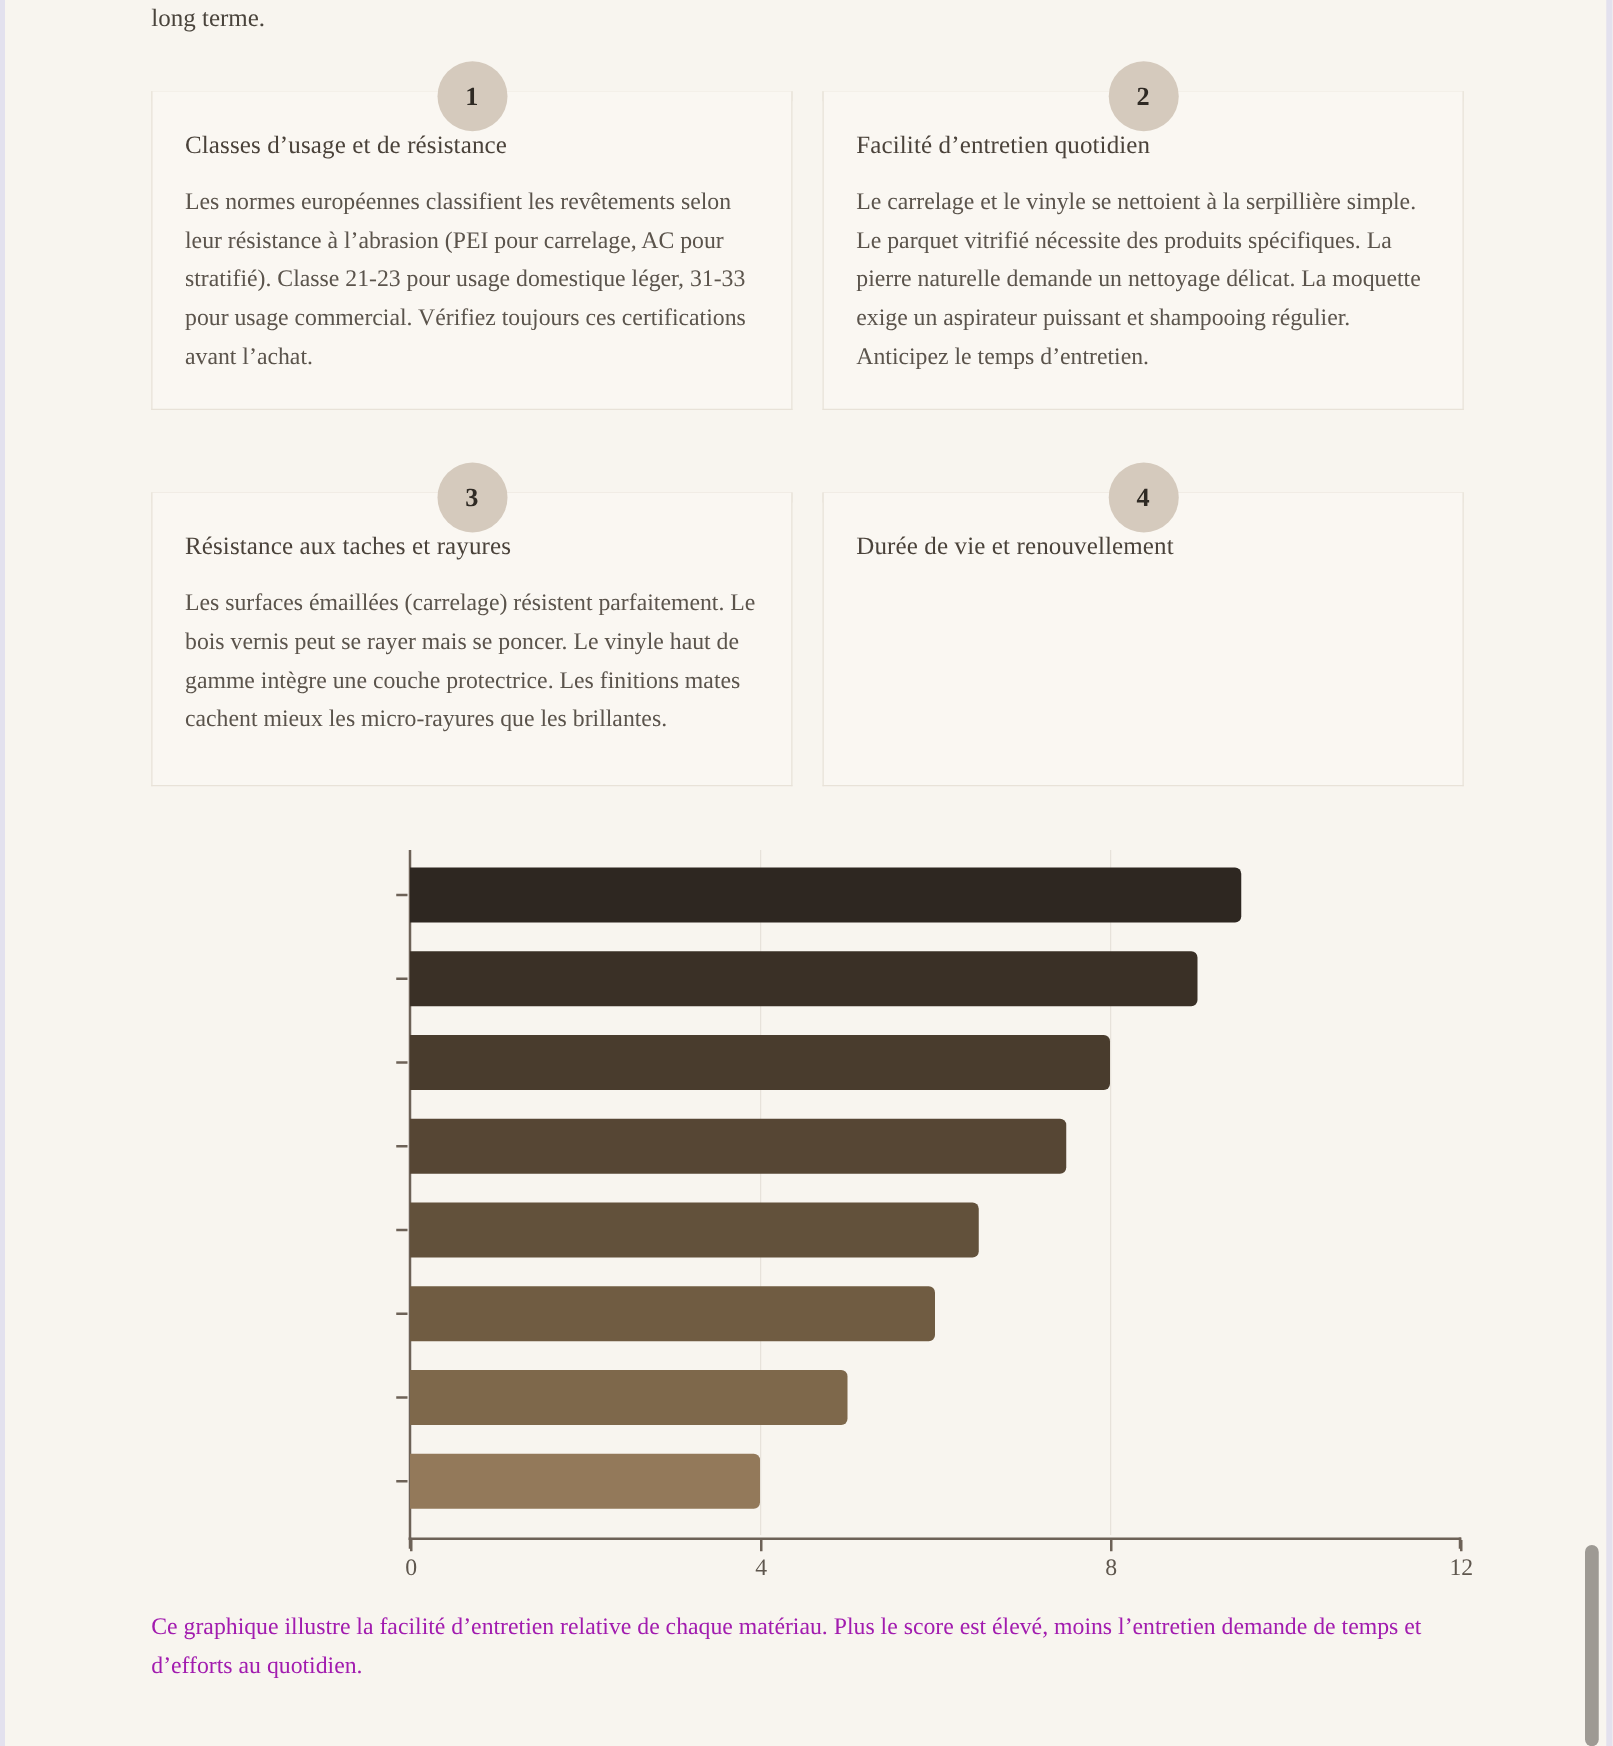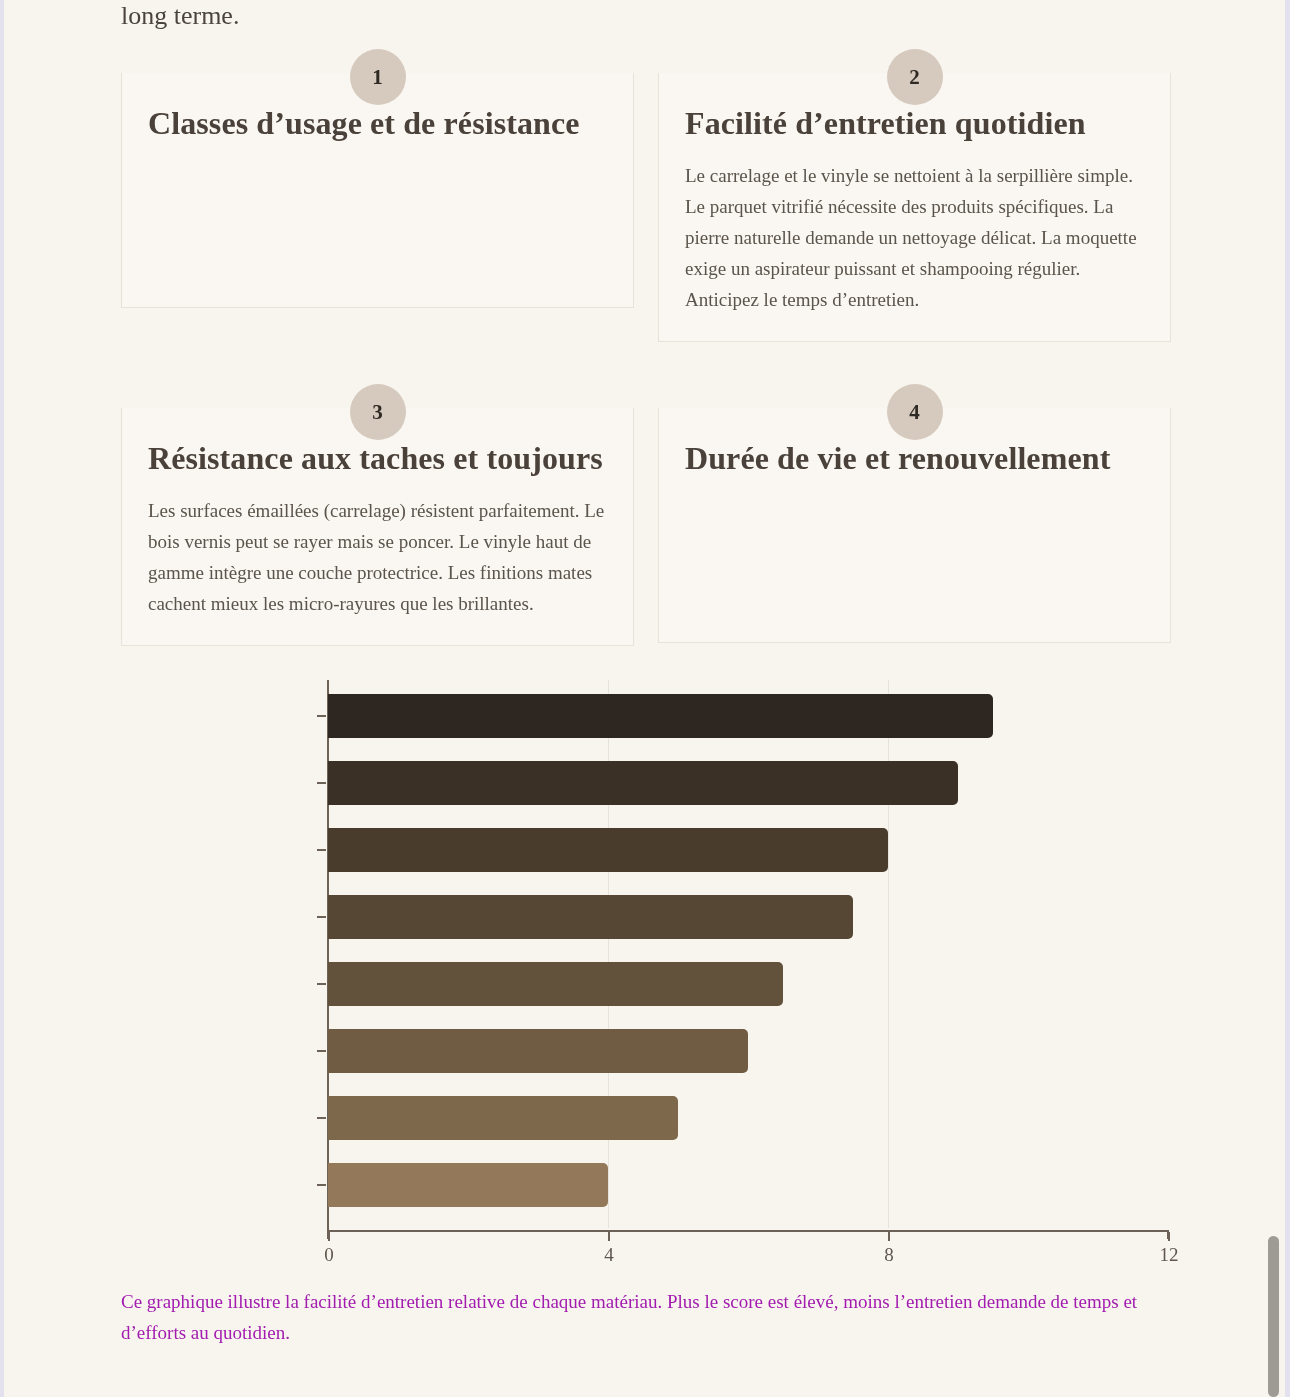--- a/index.html
+++ b/index.html
@@ -32,21 +32,21 @@
   }
 
   .page {
     position: absolute; left: 0; top: 0; width: 1271px; height: 1397px;
     padding: 0;
   }
 
   .intro-line {
     position: absolute;
     left: 121px; top: 0px;
-    font-size: 26px;
+    font-size: 20px;
     color: #4a4views;
     color: #4a443c;
     line-height: 31px;
   }
 
   
   .card-grid {
     position: absolute;
     left: 121px; top: 45px;
     width: 1050px;
@@ -72,22 +72,22 @@
     position: absolute; left: 50%; top: 4px;
     transform: translateX(-50%);
     width: 56px; height: 56px; border-radius: 50%;
     background: #d5cabd;
     display: flex; align-items: center; justify-content: center;
     font-size: 21px; font-weight: bold; color: #2f2a24;
     font-family: "Liberation Serif", serif;
     z-index: 3;
   }
   .card-title {
-    font-size: 32px;
-    font-weight: bold;
+    font-size: 20px;
+    font-weight: normal;
     color: #4a423a;
     margin: 0 0 18px 0;
     letter-spacing: .1px;
   }
   .card-body {
     font-size: 19px;
     line-height: 31px;
     color: #5b544c;
     margin: 0;
   }
@@ -164,37 +164,38 @@
 
   <div class="intro-line">long terme.</div>
 
   <div class="card-grid">
 
     <div class="card-wrap">
       <div class="card-topbar"></div>
       <div class="card-badge">1</div>
       <div class="card">
         <h3 class="card-title">Classes d’usage et de résistance</h3>
+        <p class="card-body">Les normes européennes classifient les revêtements selon leur résistance à l’abrasion (PEI pour carrelage, AC pour stratifié). Classe 21-23 pour usage domestique léger, 31-33 pour usage commercial. Vérifiez toujours ces certifications avant l’achat.</p>
       </div>
     </div>
 
     <div class="card-wrap">
       <div class="card-topbar"></div>
       <div class="card-badge">2</div>
       <div class="card">
         <h3 class="card-title">Facilité d’entretien quotidien</h3>
         <p class="card-body">Le carrelage et le vinyle se nettoient à la serpillière simple. Le parquet vitrifié nécessite des produits spécifiques. La pierre naturelle demande un nettoyage délicat. La moquette exige un aspirateur puissant et shampooing régulier. Anticipez le temps d’entretien.</p>
       </div>
     </div>
 
     <div class="card-wrap">
       <div class="card-topbar"></div>
       <div class="card-badge">3</div>
       <div class="card">
-        <h3 class="card-title">Résistance aux taches et toujours</h3>
+        <h3 class="card-title">Résistance aux taches et rayures</h3>
         <p class="card-body">Les surfaces émaillées (carrelage) résistent parfaitement. Le bois vernis peut se rayer mais se poncer. Le vinyle haut de gamme intègre une couche protectrice. Les finitions mates cachent mieux les micro-rayures que les brillantes.</p>
       </div>
     </div>
 
     <div class="card-wrap">
       <div class="card-topbar"></div>
       <div class="card-badge">4</div>
       <div class="card">
         <h3 class="card-title">Durée de vie et renouvellement</h3>
       </div>

